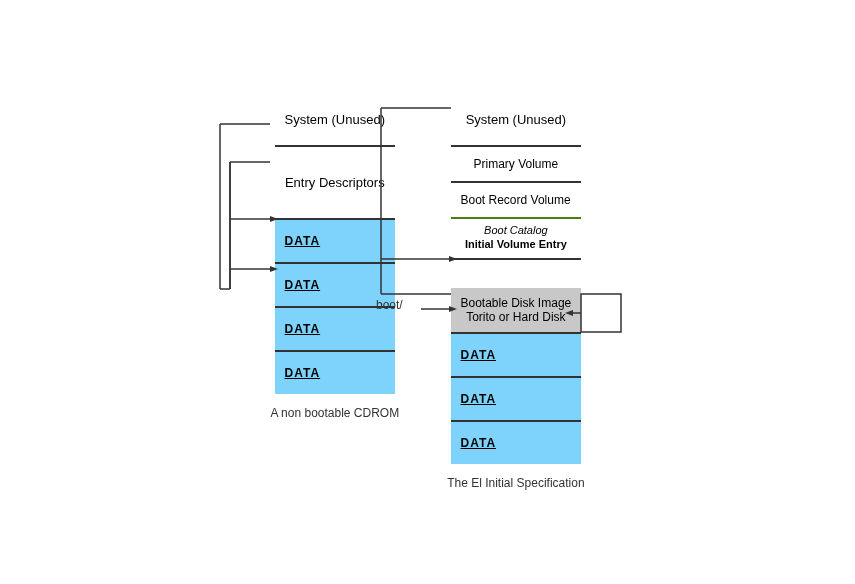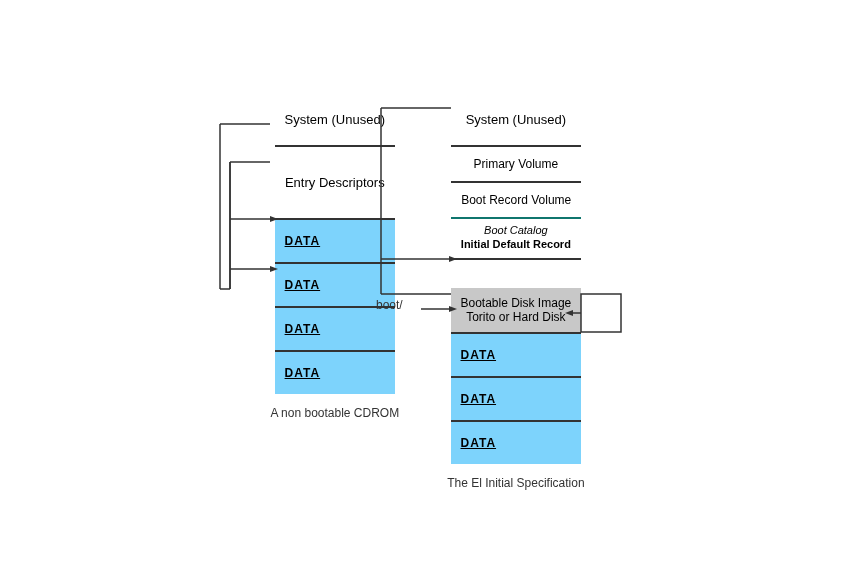--- a/index.html
+++ b/index.html
@@ -58,23 +58,23 @@
       border-bottom: none;
     }
     .primary-volume {
       padding: 10px 10px;
       text-align: center;
       font-size: 12px;
       border-bottom: 2px solid #333;
     }
     .boot-record-volume {
       padding: 10px 10px;
-      text-align: right;
+      text-align: left;
       font-size: 12px;
-      border-bottom: 2px solid #0f766e;
+      border-bottom: 2px solid #4d7c0f;
     }
     .boot-catalog {
       padding: 5px 10px 1px 10px;
       text-align: center;
       font-size: 11px;
       border-bottom: none;
       font-style: italic;
     }
     .initial-default-entry {
       padding: 1px 10px 8px 10px;
@@ -171,21 +171,21 @@
 
         <line x1="5" y1="24" x2="-5" y2="24" stroke="#333" stroke-width="1.5"></line>
         <polygon points="-3,21 -11,24 -3,27" fill="#333"></polygon>
       </svg>
 
       <div class="volume-block">
         <div class="system-unused">System (Unused)</div>
         <div class="primary-volume">Primary Volume</div>
         <div class="boot-record-volume">Boot Record Volume</div>
         <div class="boot-catalog">Boot Catalog</div>
-        <div class="initial-default-entry">Initial Default Record</div>
+        <div class="initial-default-entry">Initial Volume Entry</div>
         <div class="bootable-disk">
           <div>Bootable Disk Image</div>
           <div>Torito or Hard Disk</div>
         </div>
         <div class="data-block">DATA</div>
         <div class="data-block">DATA</div>
         <div class="data-block" style="border-bottom:none;">DATA</div>
       </div>
     </div>
     <div class="diagram-label">The El Initial Specification</div>

